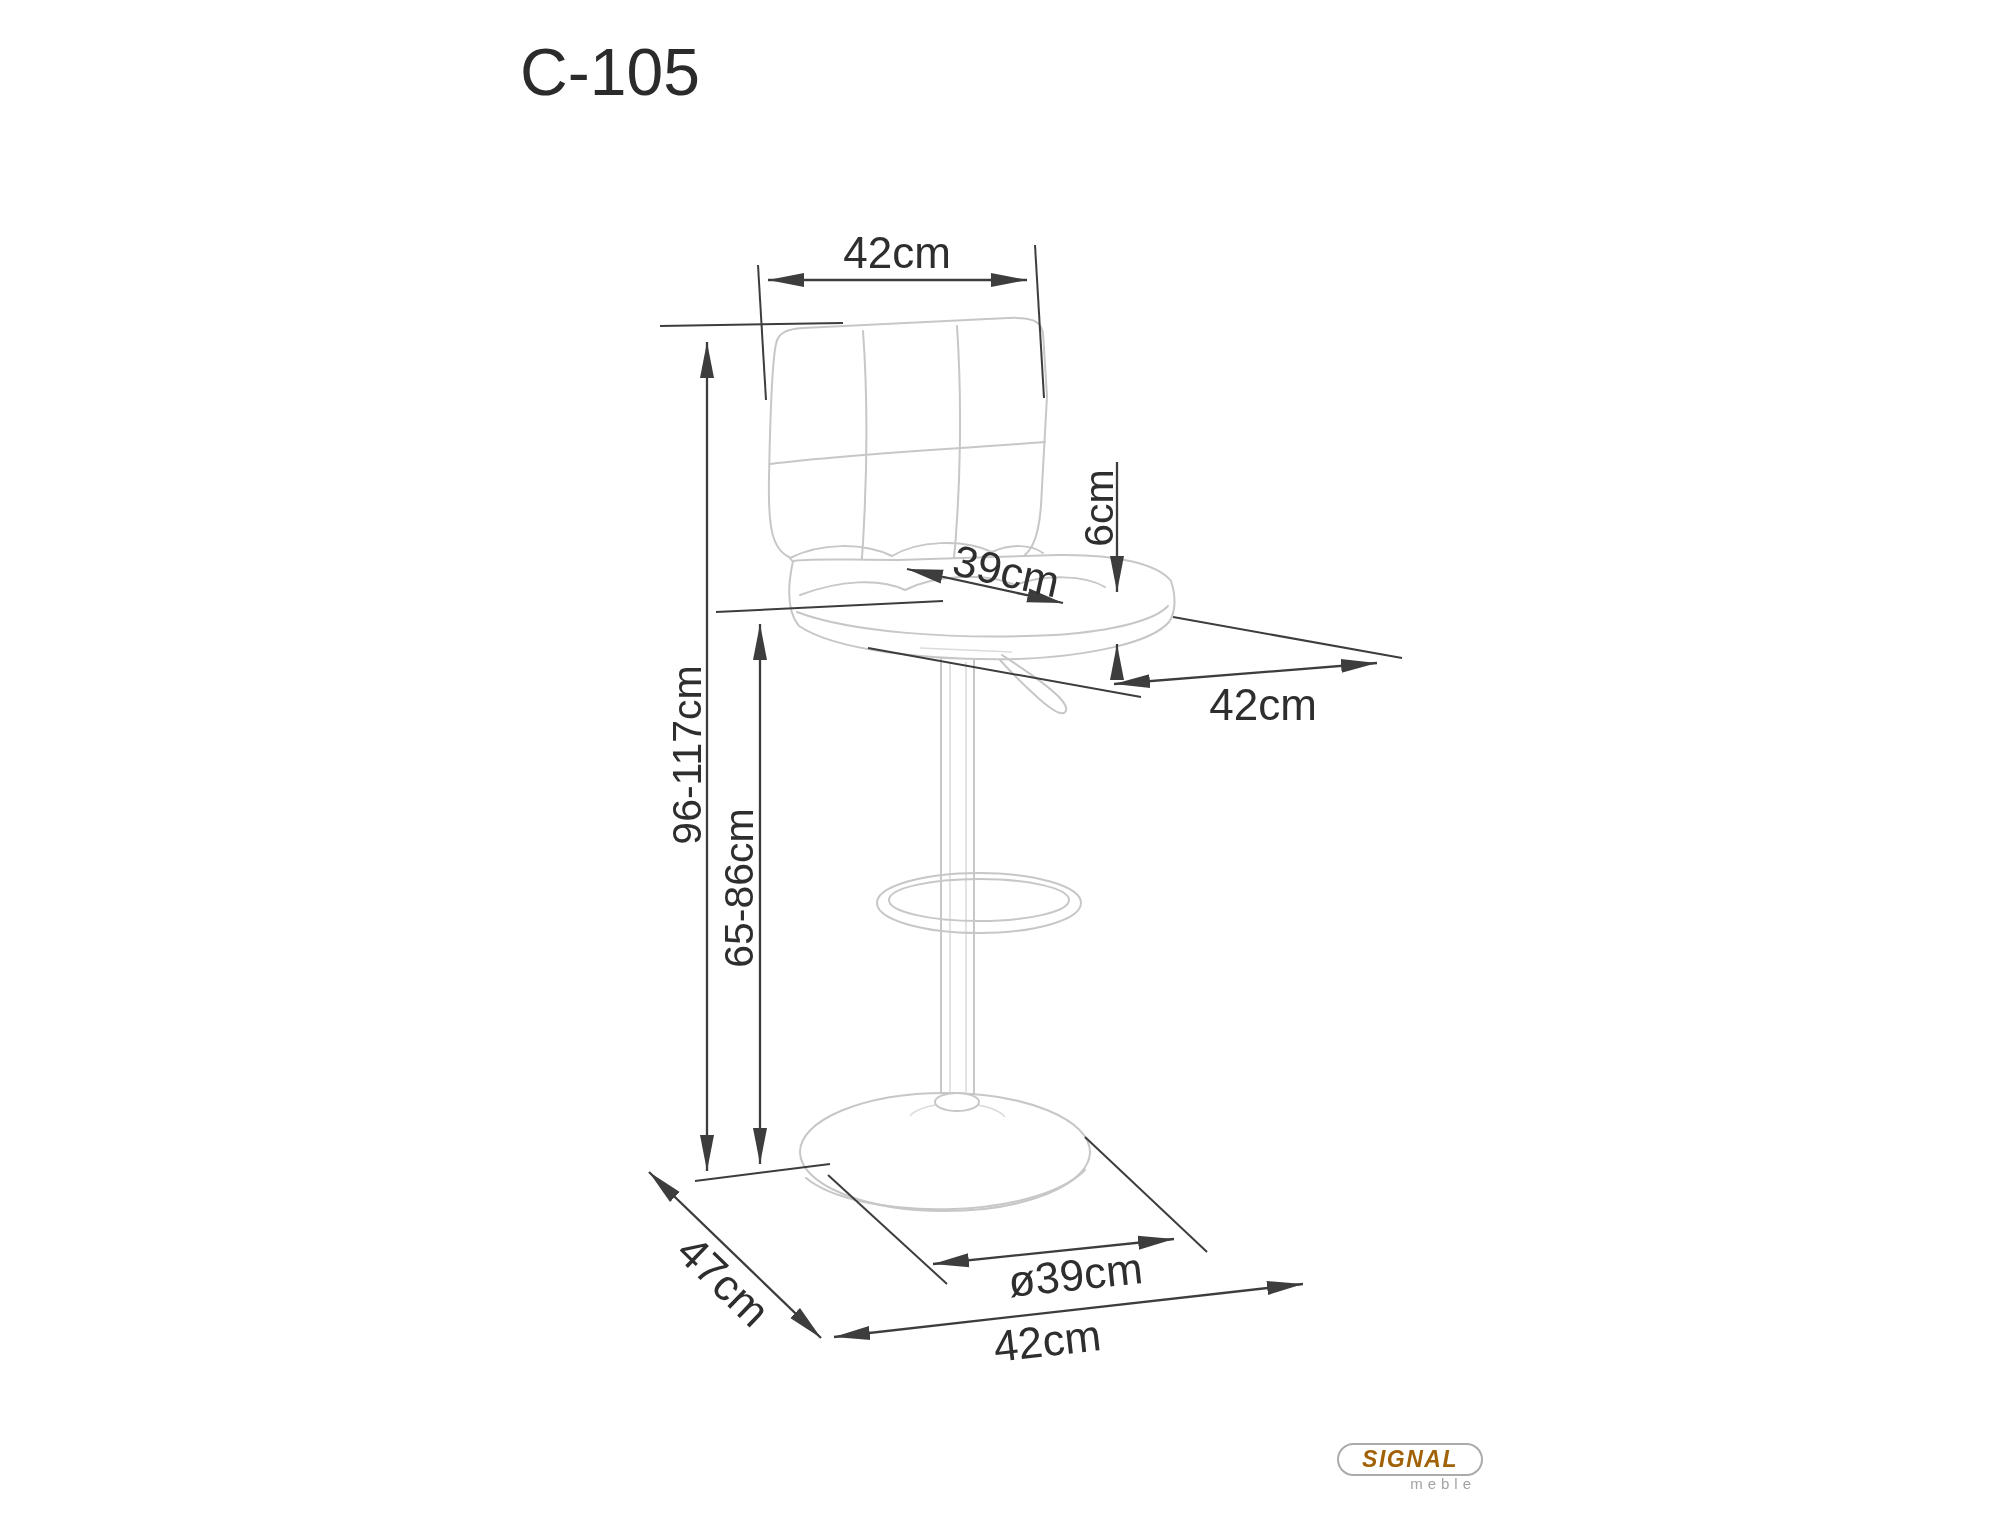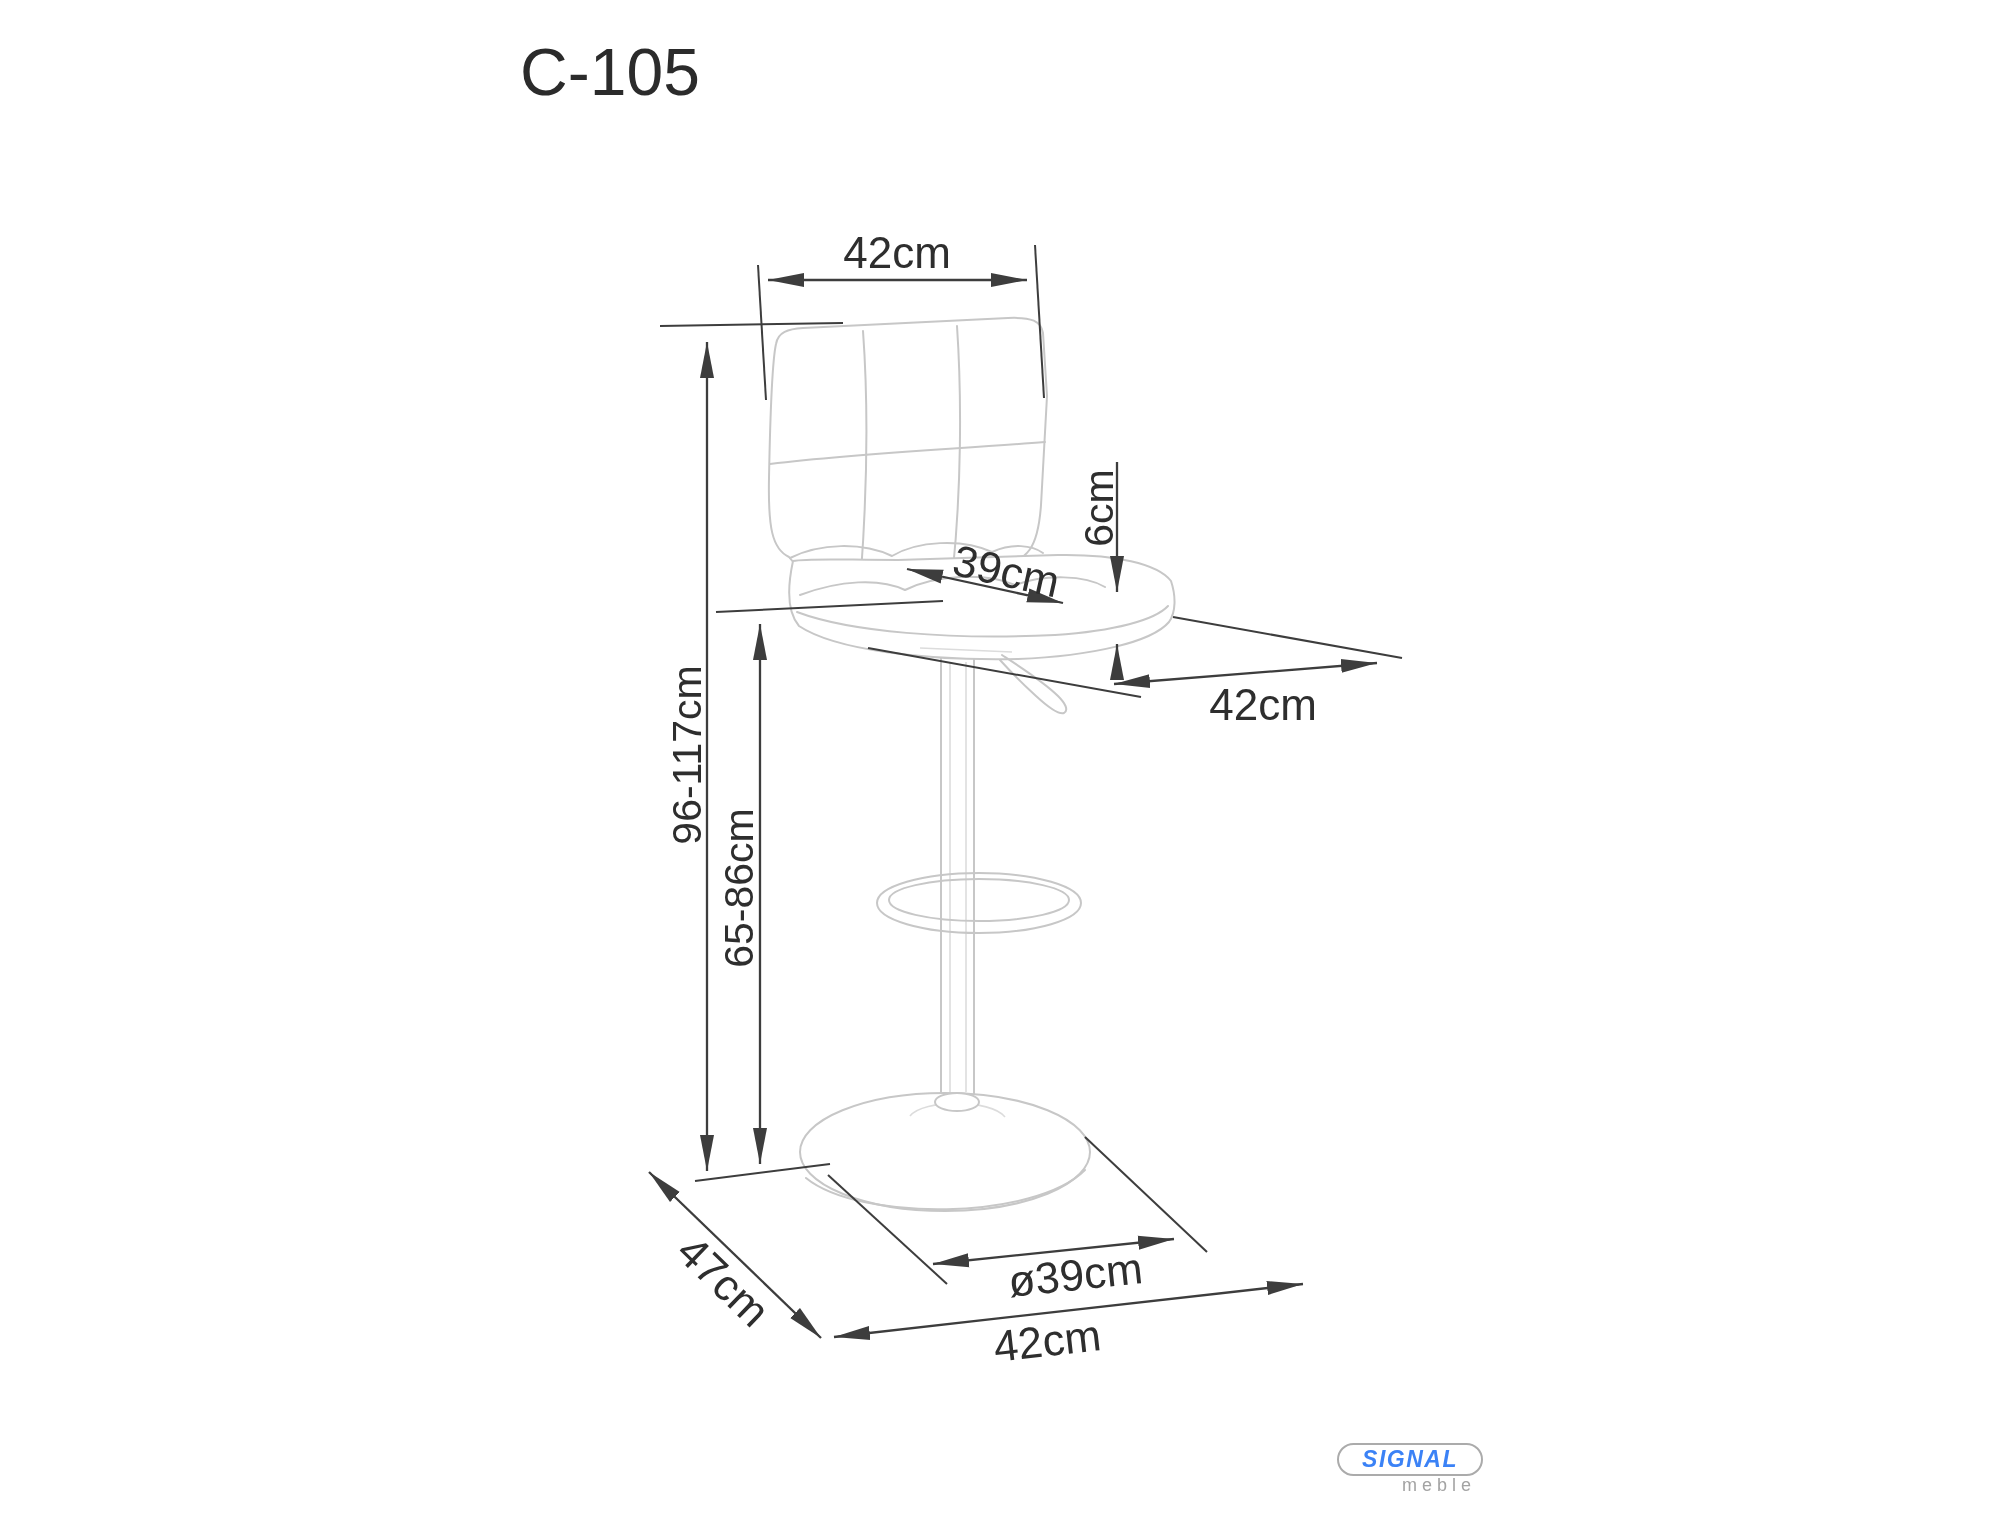--- a/index.html
+++ b/index.html
@@ -11,23 +11,23 @@
   .furn-fill{stroke:#c7c7c7;stroke-width:2;fill:#ffffff;stroke-linejoin:round;}
   .furn-lite{stroke:#dcdcdc;stroke-width:1.6;fill:none;}
   .dim{stroke:#3d3d3d;stroke-width:2.3;fill:none;}
   .ext{stroke:#3d3d3d;stroke-width:2;fill:none;}
   .dimtxt{font-size:44px;}
   .dimtxt-v{font-size:41px;}
   .title-txt{font-size:66px;fill:#2b2b2b;}
   .logo{position:absolute;left:1337px;top:1443px;width:146px;height:33px;
         border:2.5px solid #ababab;border-radius:19px;box-sizing:border-box;text-align:center;}
   .logo-brand{display:block;font-style:italic;font-weight:bold;font-size:23px;
-        color:#3b82f6;line-height:28px;letter-spacing:1.5px;}
+        color:#a16207;line-height:28px;letter-spacing:1.5px;}
   .logo-sub{position:absolute;left:1402px;top:1475px;width:74px;text-align:right;
-        font-size:18px;letter-spacing:5px;color:#a3a3a3;}
+        font-size:15px;letter-spacing:5px;color:#a3a3a3;}
 </style>
 </head>
 <body>
 
 <svg width="2000" height="1530" viewBox="0 0 2000 1530">
   <defs>
     <marker id="arr" markerUnits="userSpaceOnUse" markerWidth="40" markerHeight="18" refX="36" refY="9" orient="auto-start-reverse">
       <path d="M0,2 L36,9 L0,16 Z" fill="#3d3d3d"></path>
     </marker>
   </defs>

